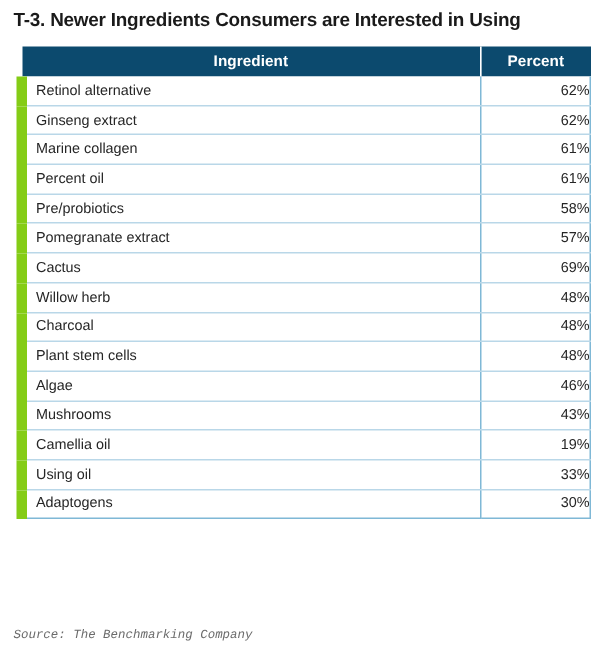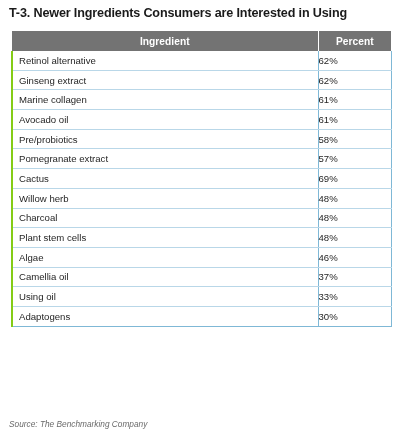--- a/index.html
+++ b/index.html
@@ -46,21 +46,21 @@
   table.data-table {
     width: 379px;
     border-collapse: collapse;
     table-layout: fixed;
   }
 
   table.data-table col.col-ingredient { width: 306px; }
   table.data-table col.col-percent { width: 73px; }
 
   thead th {
-    background: #737373;
+    background: #0c4a6e;
     color: #ffffff;
     font-size: 10.2px;
     font-weight: bold;
     height: 20px;
     padding: 0;
     text-align: center;
     vertical-align: middle;
     letter-spacing: 0.05px;
     border: none;
   }
@@ -79,37 +79,38 @@
     background: #ffffff;
   }
 
   tbody tr:last-child td {
     border-bottom: 1px solid #7fb8d6;
   }
 
   tbody td.cell-ingredient {
     padding-left: 6px;
     text-align: left;
-    border-left: 2px solid #84cc16;
+    border-left: 7px solid #84cc16;
     border-right: 1px solid #7fb8d6;
   }
 
   tbody td.cell-percent {
-    text-align: left;
+    text-align: right;
     border-right: 1px solid #7fb8d6;
   }
 
   .source {
     position: absolute;
     left: 9px;
     top: 419px;
     font-size: 8.3px;
     font-style: italic;
     color: #6b6b6b;
     white-space: nowrap;
+    font-family: Liberation Mono, monospace;
   }
 </style>
 </head>
 <body>
 
 <div class="page">
 
   <div class="title">T-3. Newer Ingredients Consumers are Interested in Using</div>
 
   <div class="table-wrap">
@@ -131,21 +132,21 @@
           </tr>
           <tr>
             <td class="cell-ingredient">Ginseng extract</td>
             <td class="cell-percent">62%</td>
           </tr>
           <tr>
             <td class="cell-ingredient">Marine collagen</td>
             <td class="cell-percent">61%</td>
           </tr>
           <tr>
-            <td class="cell-ingredient">Avocado oil</td>
+            <td class="cell-ingredient">Percent oil</td>
             <td class="cell-percent">61%</td>
           </tr>
           <tr>
             <td class="cell-ingredient">Pre/probiotics</td>
             <td class="cell-percent">58%</td>
           </tr>
           <tr>
             <td class="cell-ingredient">Pomegranate extract</td>
             <td class="cell-percent">57%</td>
           </tr>
@@ -163,22 +164,26 @@
           </tr>
           <tr>
             <td class="cell-ingredient">Plant stem cells</td>
             <td class="cell-percent">48%</td>
           </tr>
           <tr>
             <td class="cell-ingredient">Algae</td>
             <td class="cell-percent">46%</td>
           </tr>
           <tr>
+            <td class="cell-ingredient">Mushrooms</td>
+            <td class="cell-percent">43%</td>
+          </tr>
+          <tr>
             <td class="cell-ingredient">Camellia oil</td>
-            <td class="cell-percent">37%</td>
+            <td class="cell-percent">19%</td>
           </tr>
           <tr>
             <td class="cell-ingredient">Using oil</td>
             <td class="cell-percent">33%</td>
           </tr>
           <tr>
             <td class="cell-ingredient">Adaptogens</td>
             <td class="cell-percent">30%</td>
           </tr>
         </tbody>

